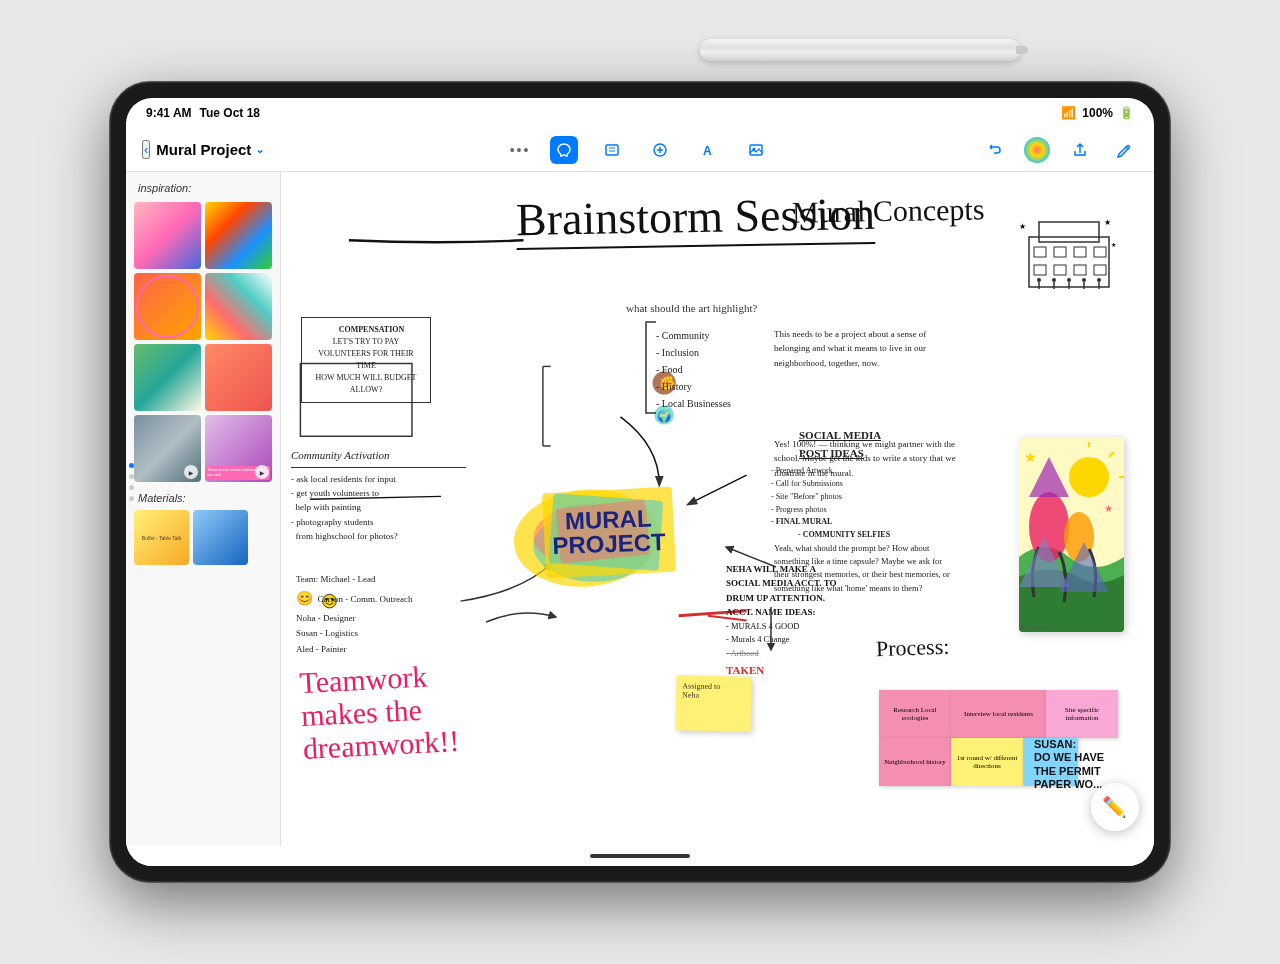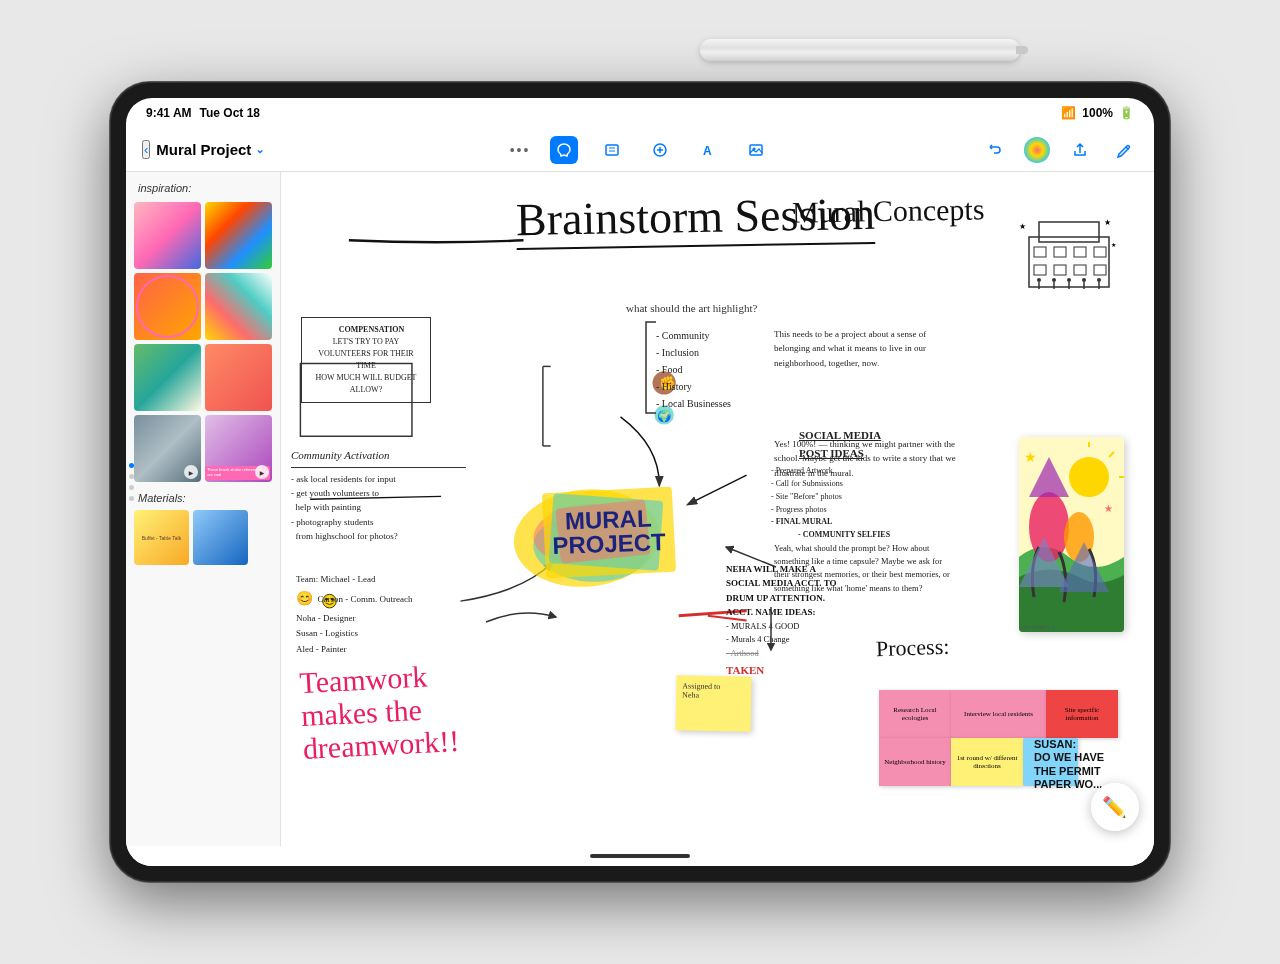--- a/index.html
+++ b/index.html
@@ -657,21 +657,21 @@
 
           <div style="position:absolute;bottom:185px;right:205px;font-family:'Brush Script MT',cursive;font-size:22px;color:#111;transform:rotate(-2deg);">Process:</div>
 
           <div style="position:absolute;bottom:60px;right:30px;display:flex;flex-wrap:wrap;width:245px;">
             <div style="width:72px;height:48px;background:#f48fb1;padding:4px;font-size:7px;font-family:'Segoe Script',cursive;box-shadow:1px 1px 4px rgba(0,0,0,0.2);display:flex;align-items:center;justify-content:center;text-align:center;">
               Research Local ecologies
             </div>
             <div style="width:95px;height:48px;background:#f48fb1;padding:4px;font-size:7px;font-family:'Segoe Script',cursive;box-shadow:1px 1px 4px rgba(0,0,0,0.2);display:flex;align-items:center;justify-content:center;text-align:center;">
               Interview local residents
             </div>
-            <div style="width:72px;height:48px;background:#ef4444;padding:4px;font-size:7px;font-family:'Segoe Script',cursive;box-shadow:1px 1px 4px rgba(0,0,0,0.2);display:flex;align-items:center;justify-content:center;text-align:center;">
+            <div style="width:72px;height:48px;background:#f9a8d4;padding:4px;font-size:7px;font-family:'Segoe Script',cursive;box-shadow:1px 1px 4px rgba(0,0,0,0.2);display:flex;align-items:center;justify-content:center;text-align:center;">
               Site specific information
             </div>
             <div style="width:72px;height:48px;background:#f48fb1;padding:4px;font-size:7px;font-family:'Segoe Script',cursive;box-shadow:1px 1px 4px rgba(0,0,0,0.2);display:flex;align-items:center;justify-content:center;text-align:center;">
               Neighborhood history
             </div>
             <div style="width:72px;height:48px;background:#fff176;padding:4px;font-size:7px;font-family:'Segoe Script',cursive;box-shadow:1px 1px 4px rgba(0,0,0,0.2);display:flex;align-items:center;justify-content:center;text-align:center;">
               1st round w/ different directions
             </div>
 
             <div style="width:55px;height:48px;background:#81d4fa;padding:4px;font-size:7px;border-radius:2px;box-shadow:1px 1px 4px rgba(0,0,0,0.2);overflow:hidden;">

